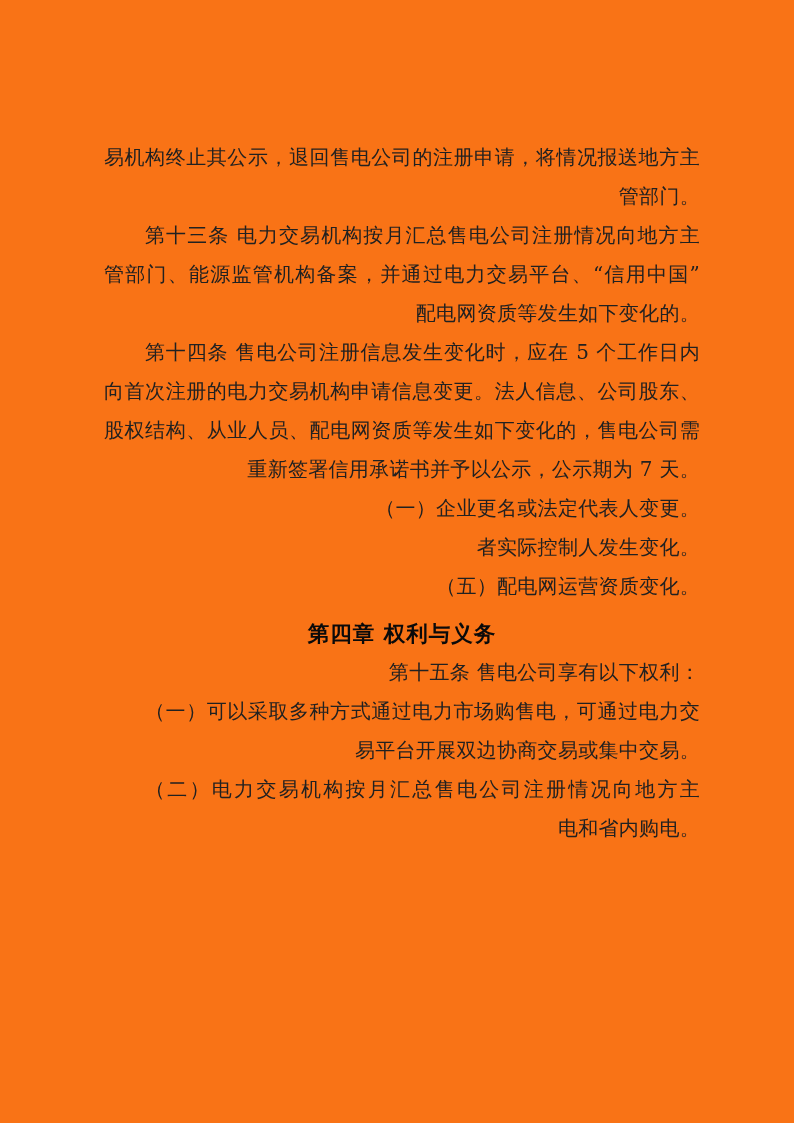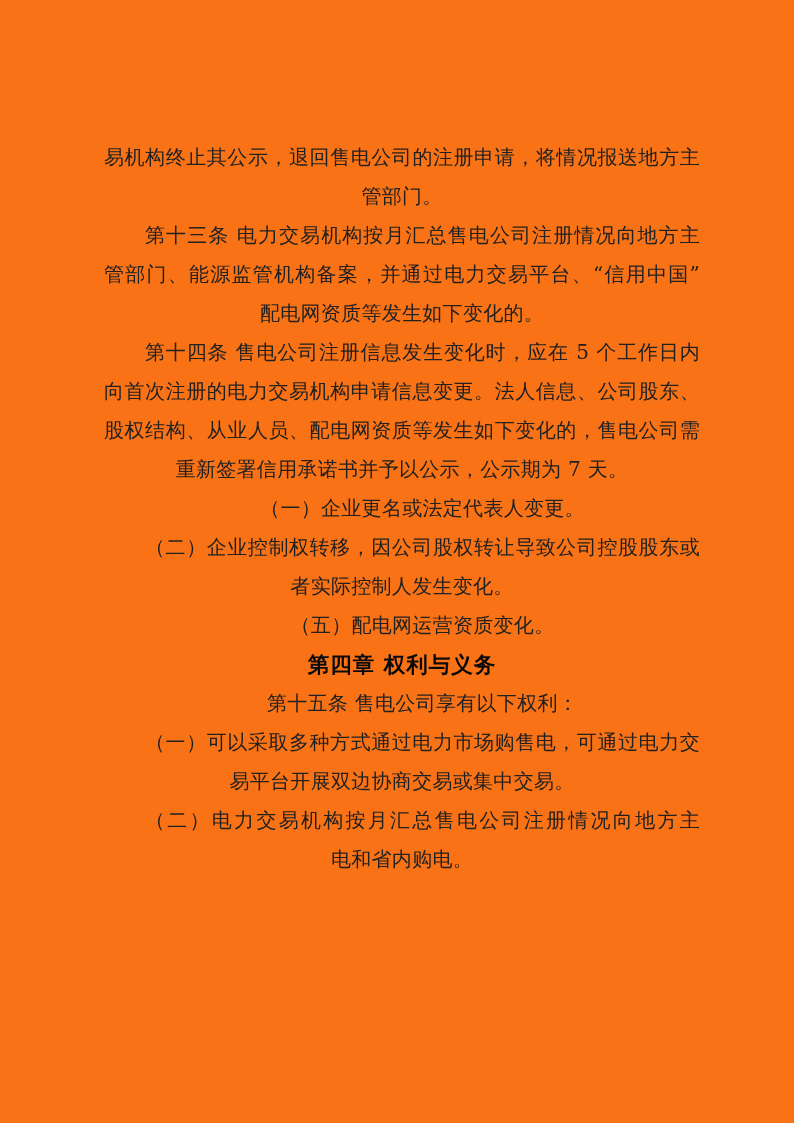--- a/index.html
+++ b/index.html
@@ -20,34 +20,34 @@
     left: 104px;
     top: 138px;
     width: 596px;
     color: #212121;
     font-size: 20px;
     letter-spacing: 0.3px;
   }
   .line {
     line-height: 39px;
     min-height: 39px;
-    text-align: center;
+    text-align: right;
     white-space: normal;
   }
   
   .full {
     text-align: justify;
     text-align-last: justify;
   }
   
   .indent {
     padding-left: 41px;
   }
   .heading {
-    margin-top: 0;
+    margin-top: 8px;
     text-align: center;
     text-align-last: center;
     font-family: "DejaVu Sans", "Liberation Sans", sans-serif;
     font-weight: 700;
     font-size: 21.5px;
     color: #0a0a0a;
     letter-spacing: 1px;
   }
 </style>
 </head>
@@ -59,21 +59,20 @@
     <div class="line full">易机构终止其公示，退回售电公司的注册申请，将情况报送地方主</div>
     <div class="line">管部门。</div>
     <div class="line full indent">第十三条 电力交易机构按月汇总售电公司注册情况向地方主</div>
     <div class="line full">管部门、能源监管机构备案，并通过电力交易平台、“信用中国”</div>
     <div class="line">配电网资质等发生如下变化的。</div>
     <div class="line full indent">第十四条 售电公司注册信息发生变化时，应在 5 个工作日内</div>
     <div class="line full">向首次注册的电力交易机构申请信息变更。法人信息、公司股东、</div>
     <div class="line full">股权结构、从业人员、配电网资质等发生如下变化的，售电公司需</div>
     <div class="line">重新签署信用承诺书并予以公示，公示期为 7 天。</div>
     <div class="line indent">（一）企业更名或法定代表人变更。</div>
-    <div class="line full indent">（二）企业控制权转移，因公司股权转让导致公司控股股东或</div>
     <div class="line">者实际控制人发生变化。</div>
     <div class="line indent">（五）配电网运营资质变化。</div>
 
     <div class="line heading">第四章 权利与义务</div>
 
     <div class="line indent">第十五条 售电公司享有以下权利：</div>
     <div class="line full indent">（一）可以采取多种方式通过电力市场购售电，可通过电力交</div>
     <div class="line">易平台开展双边协商交易或集中交易。</div>
     <div class="line full indent">（二）电力交易机构按月汇总售电公司注册情况向地方主</div>
     <div class="line">电和省内购电。</div>

